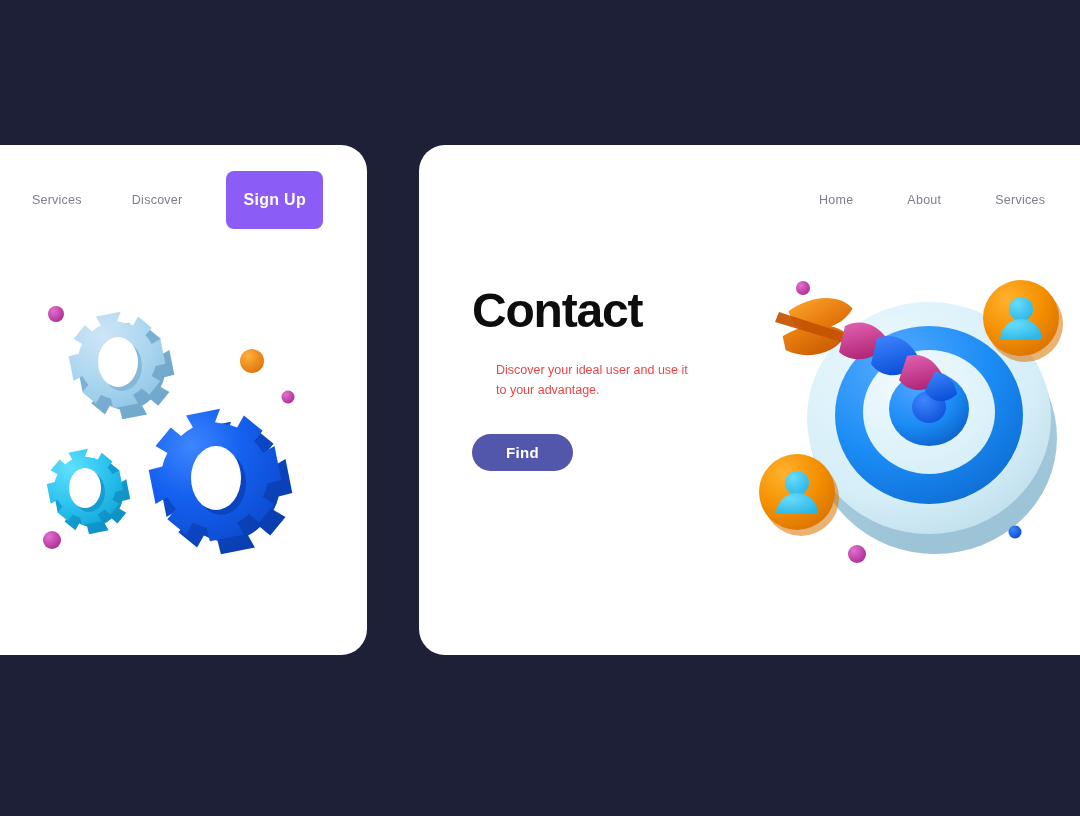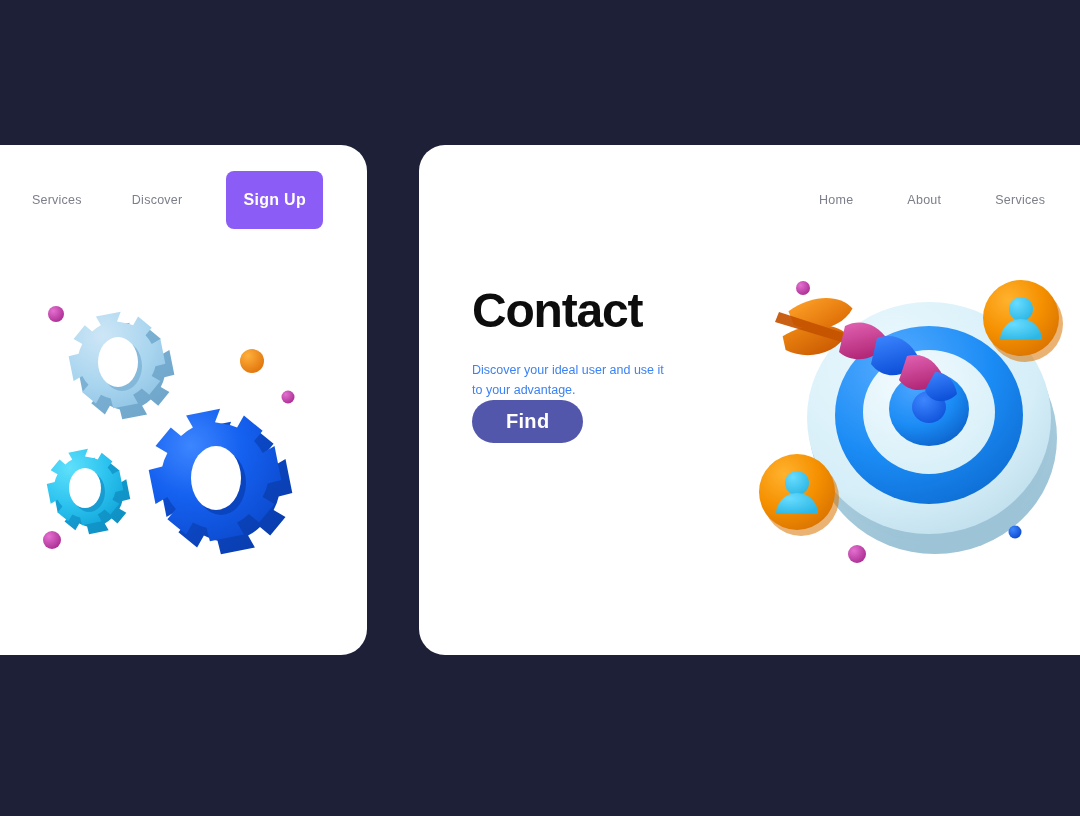--- a/index.html
+++ b/index.html
@@ -71,28 +71,30 @@
     font-size:48px;
     font-weight:bold;
     line-height:1.1;
     color:#0d0d0d;
     letter-spacing:-1.2px;
   }
   .subcopy {
     margin-top:22px;
     font-size:12.5px;
     line-height:1.62;
-    color:#3b82f6;
+    color:#ef4444;
     width:192px;
+    margin-left:24px;
   }
   .find-btn {
+    margin-top:34px;
     display:inline-block;
     background:#5357ac;
     color:#ffffff;
-    font-size:20px;
+    font-size:15px;
     font-weight:bold;
     letter-spacing:.3px;
     padding:10px 34px;
     border:none;
     border-radius:24px;
     cursor:pointer;
     font-family:"Liberation Sans", sans-serif;
     text-align:right;
   }
 

